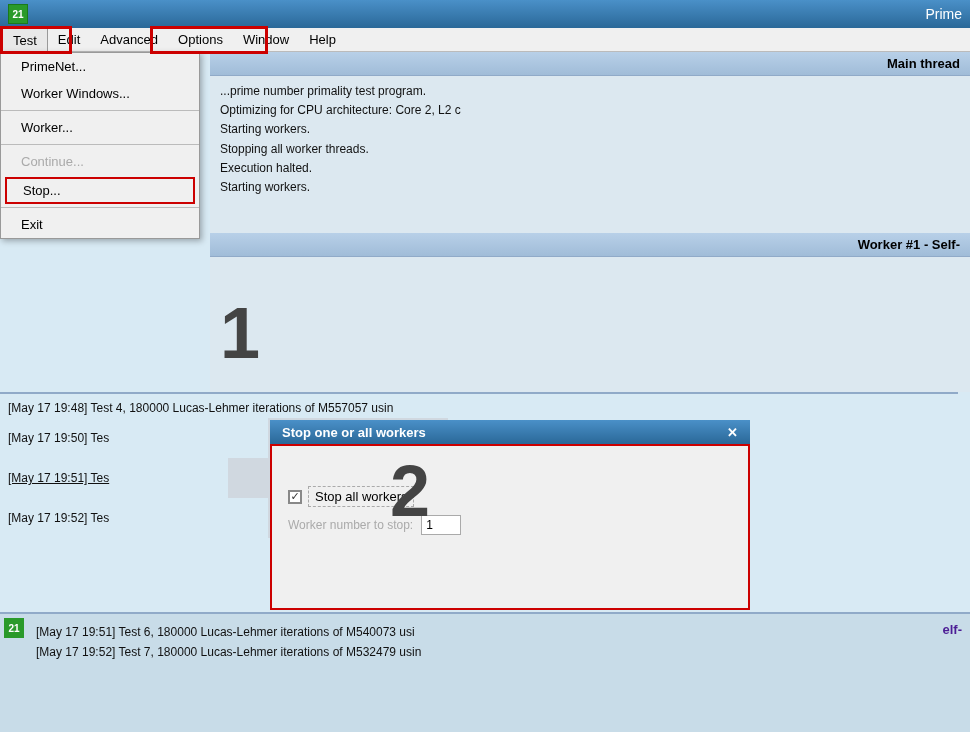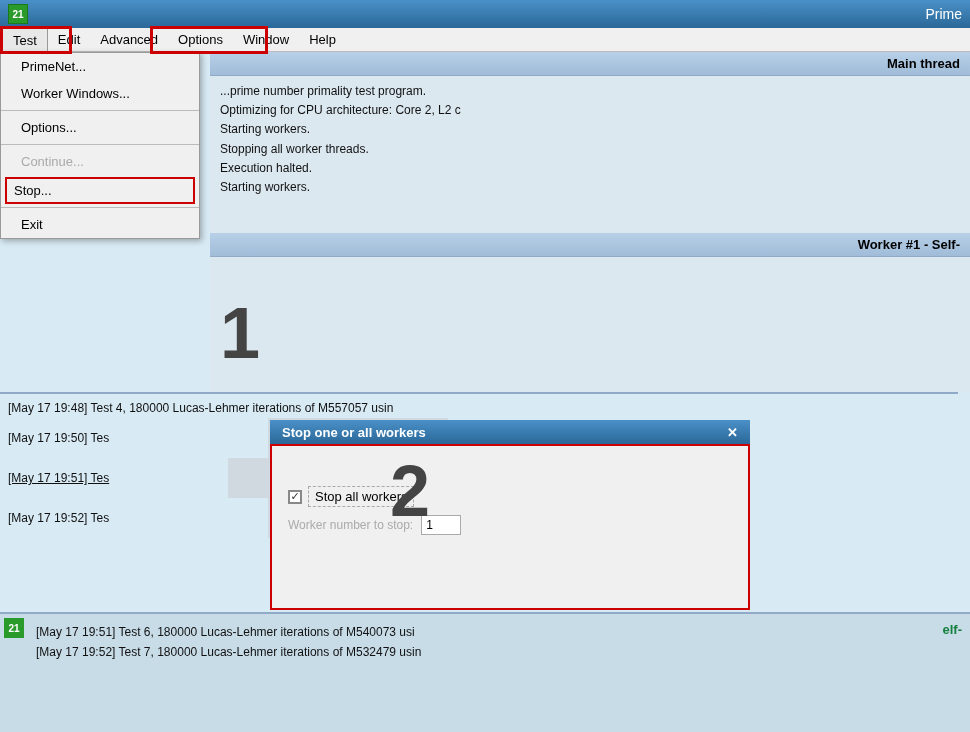--- a/index.html
+++ b/index.html
@@ -95,21 +95,21 @@
     }
     .dropdown-separator {
       height: 1px;
       background: #bbb;
       margin: 3px 0;
     }
     .dropdown-item.stop-item {
       border: 2px solid #cc0000;
       background: #f0f0f0;
       margin: 2px 4px;
-      padding: 4px 7px;
+      padding: 4px 16px;
     }
     .dropdown-item.dimmed {
       color: #aaa;
     }
 
     
     .step-badge {
       position: absolute;
       font-size: 72px;
       font-weight: bold;
@@ -349,21 +349,21 @@
 
     <div class="dropdown" style="left:0;">
       <div class="dropdown-item">
         <span>PrimeNet...</span>
       </div>
       <div class="dropdown-item">
         <span>Worker Windows...</span>
       </div>
       <div class="dropdown-separator"></div>
       <div class="dropdown-item">
-        <span>Options...</span>
+        <span>Worker...</span>
       </div>
       <div class="dropdown-separator"></div>
       <div class="dropdown-item dimmed">
         <span>Continue...</span>
       </div>
       <div class="dropdown-item stop-item">
         <span>Stop...</span>
       </div>
       <div class="dropdown-separator"></div>
       <div class="dropdown-item">
@@ -414,21 +414,21 @@
 
     <div class="bottom-section">
       <div class="bottom-icon">
         <span>21</span>
       </div>
       <div class="bottom-log">
         <div>[May 17 19:51] Test 6, 180000 Lucas-Lehmer iterations of M540073 usi</div>
         <div>[May 17 19:52] Test 7, 180000 Lucas-Lehmer iterations of M532479 usin</div>
       </div>
 
-      <div style="position:absolute;top:4px;right:0;padding:4px 8px;font-size:13px;font-weight:bold;color:#15803d;">elf-</div>
+      <div style="position:absolute;top:4px;right:0;padding:4px 8px;font-size:13px;font-weight:bold;color:#4c1d95;">elf-</div>
     </div>
 
   </div>
 
   <div class="dialog-overlay">
     <div class="dialog-titlebar">
       <span>Stop one or all workers</span>
       <span style="margin-left:auto;cursor:pointer;">✕</span>
     </div>
     <div class="dialog-body">

